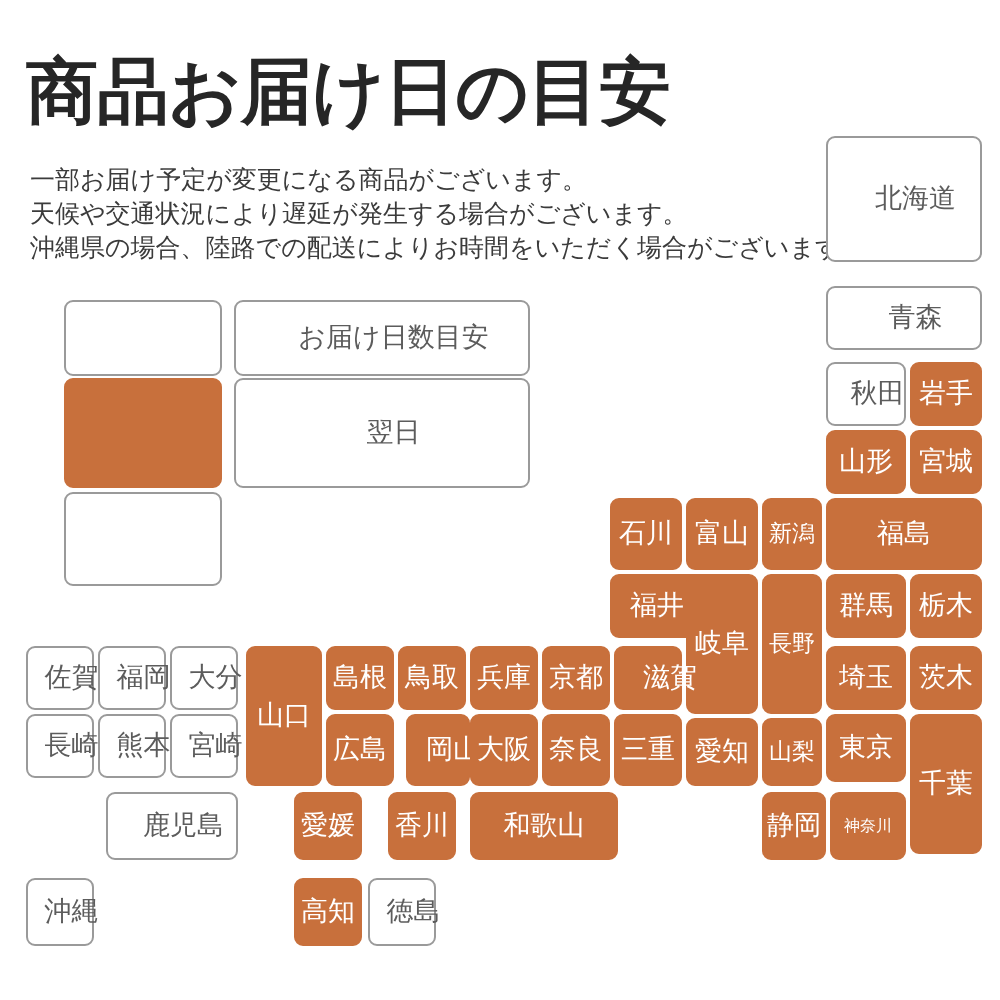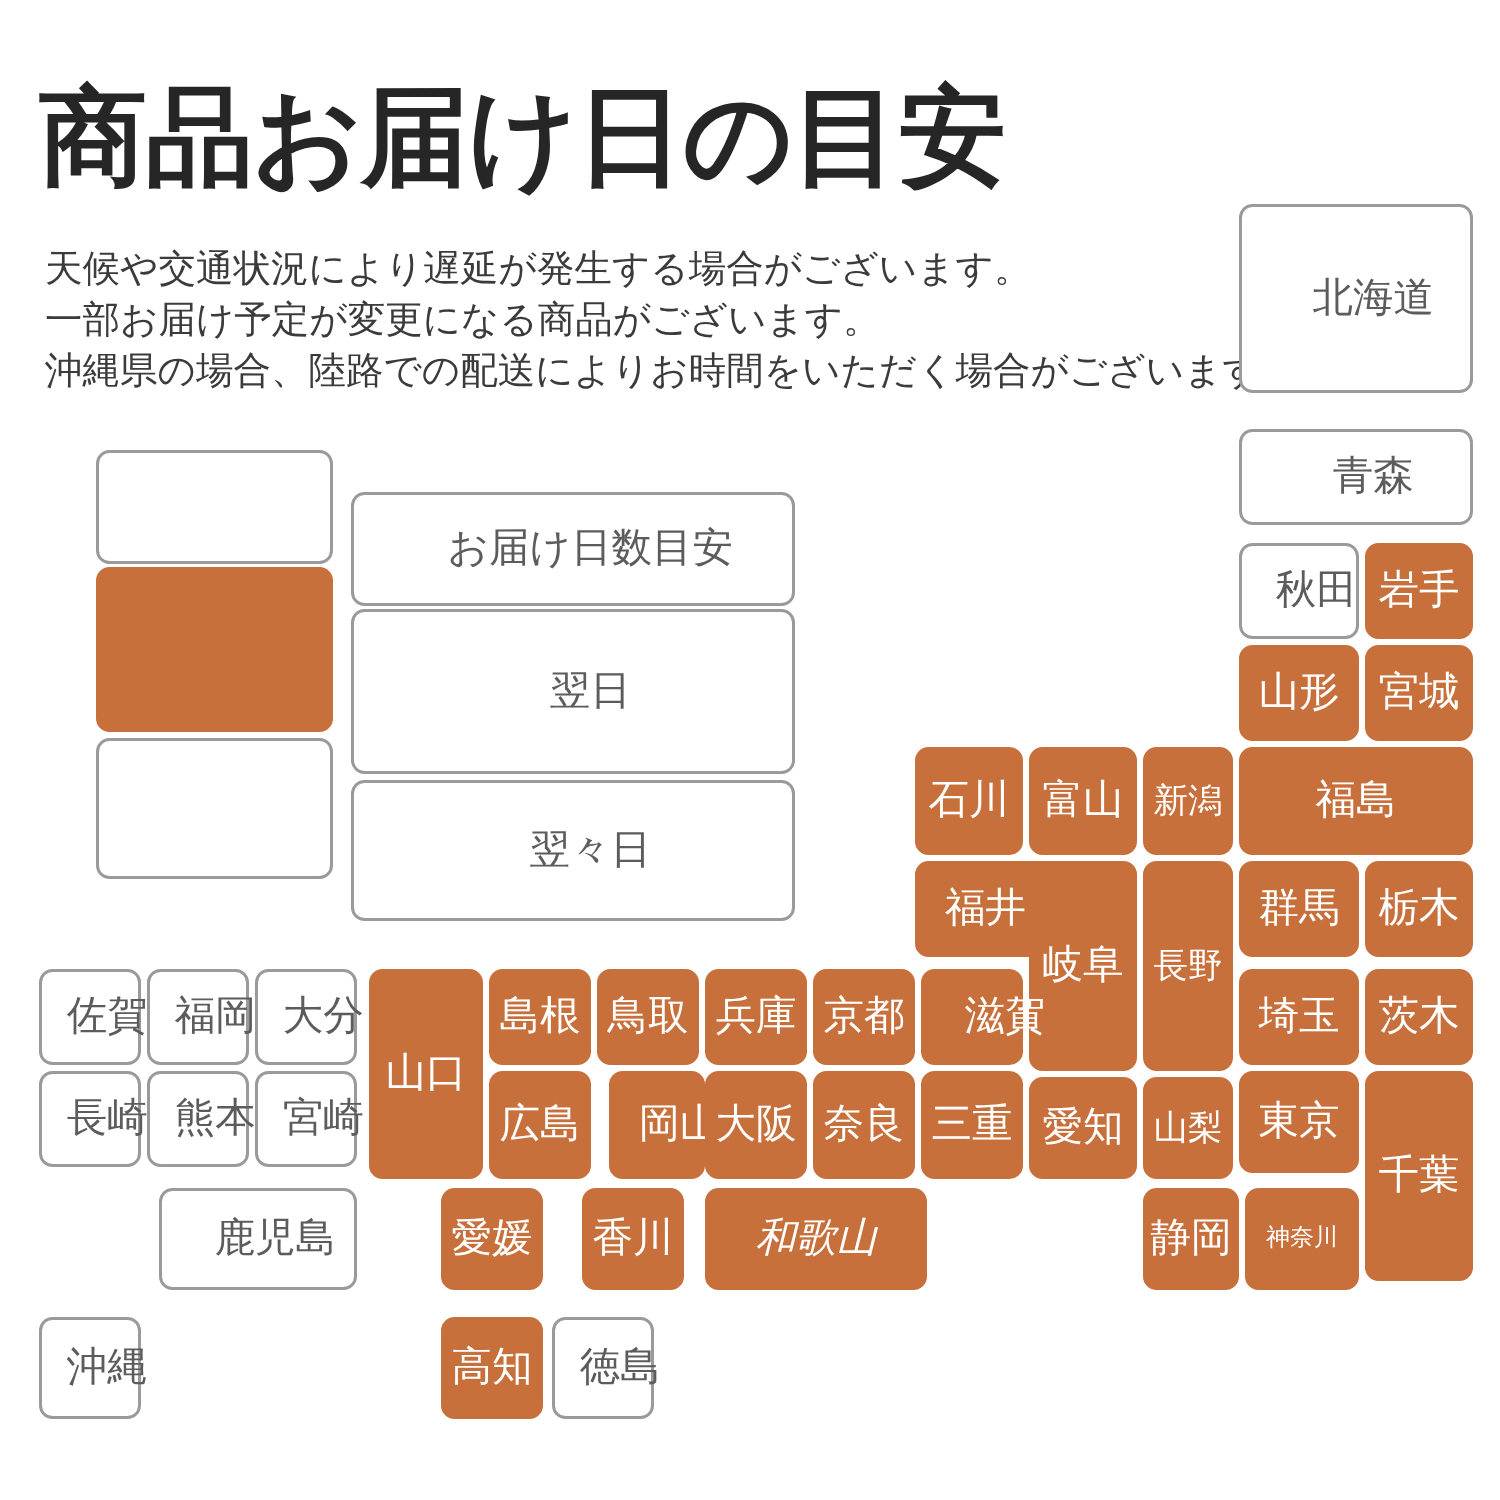--- a/index.html
+++ b/index.html
@@ -58,43 +58,42 @@
   }
   .cell.accent {
     background: #c8703c;
     border: 2px solid #c8703c;
     color: #ffffff;
   }
   .cell.small { font-size: 23px; }
   .cell.tiny  { font-size: 16px; }
 
   
-  .legend-label { color: #4a4a4a; margin-top: 28px; }
+  .legend-label { color: #4a4a4a; }
 </style>
 </head>
 <body>
 
 <div id="page">
 
   <div id="title">商品お届け日の目安</div>
 
   <div id="notes">
+    <div>一部お届け予定が変更になる商品がございます。</div>
     <div>天候や交通状況により遅延が発生する場合がございます。</div>
-    <div>一部お届け予定が変更になる商品がございます。</div>
     <div>沖縄県の場合、陸路での配送によりお時間をいただく場合がございます。</div>
   </div>
 
   <div class="cell plain" style="left:64px; top:300px; width:158px; height:76px;"></div>
   <div class="cell plain legend-label" style="left:234px; top:300px; width:296px; height:76px;">お届け日数目安</div>
 
   <div class="cell accent" style="left:64px; top:378px; width:158px; height:110px;"></div>
   <div class="cell plain legend-label" style="left:234px; top:378px; width:296px; height:110px;">翌日</div>
 
   <div class="cell plain" style="left:64px; top:492px; width:158px; height:94px;"></div>
-  <div class="cell plain legend-label" style="left:234px; top:492px; width:296px; height:94px;">翌々日</div>
 
   <div id="map">
       <div class="cell plain" style="left: 826px; top: 136px; width: 156px; height: 126px;">北海道</div>
       <div class="cell plain" style="left: 826px; top: 286px; width: 156px; height: 64px;">青森</div>
       <div class="cell plain" style="left: 826px; top: 362px; width: 80px; height: 64px;">秋田</div>
       <div class="cell accent" style="left: 910px; top: 362px; width: 72px; height: 64px;">岩手</div>
       <div class="cell accent" style="left: 826px; top: 430px; width: 80px; height: 64px;">山形</div>
       <div class="cell accent" style="left: 910px; top: 430px; width: 72px; height: 64px;">宮城</div>
       <div class="cell accent" style="left: 826px; top: 498px; width: 156px; height: 72px;">福島</div>
       <div class="cell accent" style="left: 610px; top: 498px; width: 72px; height: 72px;">石川</div>
@@ -124,21 +123,21 @@
       <div class="cell accent" style="left: 614px; top: 714px; width: 68px; height: 72px;">三重</div>
       <div class="cell accent" style="left: 686px; top: 718px; width: 72px; height: 68px;">愛知</div>
       <div class="cell accent small" style="left: 762px; top: 718px; width: 60px; height: 68px;">山梨</div>
       <div class="cell accent" style="left: 826px; top: 646px; width: 80px; height: 64px;">埼玉</div>
       <div class="cell accent" style="left: 910px; top: 646px; width: 72px; height: 64px;">茨木</div>
       <div class="cell accent" style="left: 826px; top: 714px; width: 80px; height: 68px;">東京</div>
       <div class="cell accent" style="left: 910px; top: 714px; width: 72px; height: 140px;">千葉</div>
       <div class="cell plain" style="left: 106px; top: 792px; width: 132px; height: 68px;">鹿児島</div>
       <div class="cell accent" style="left: 294px; top: 792px; width: 68px; height: 68px;">愛媛</div>
       <div class="cell accent" style="left: 368px; top: 792px; width: 68px; height: 68px; margin-left: 20px;">香川</div>
-      <div class="cell accent" style="left: 470px; top: 792px; width: 148px; height: 68px; font-style: italic;">和歌山</div>
+      <div class="cell accent" style="left: 470px; top: 792px; width: 148px; height: 68px;">和歌山</div>
       <div class="cell accent" style="left: 762px; top: 792px; width: 64px; height: 68px;">静岡</div>
       <div class="cell accent tiny" style="left: 830px; top: 792px; width: 76px; height: 68px;">神奈川</div>
       <div class="cell accent" style="left: 294px; top: 878px; width: 68px; height: 68px;">高知</div>
       <div class="cell plain" style="left: 368px; top: 878px; width: 68px; height: 68px;">徳島</div>
       <div class="cell plain" style="left: 26px; top: 878px; width: 68px; height: 68px;">沖縄</div>
     </div>
 
 </div>
 
 </body></html>

